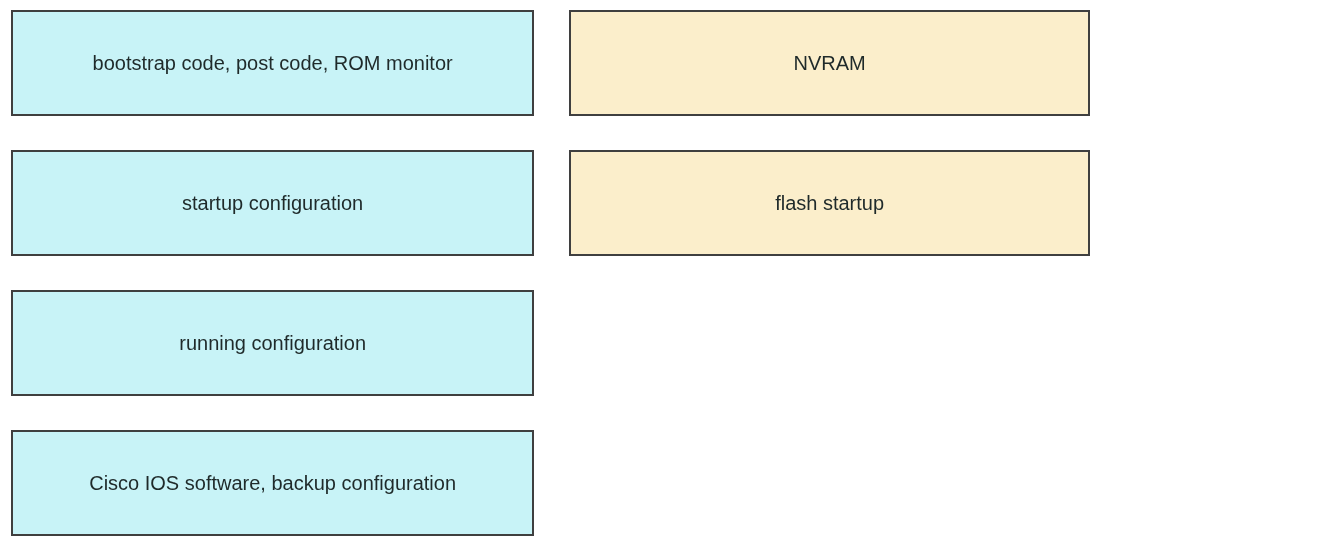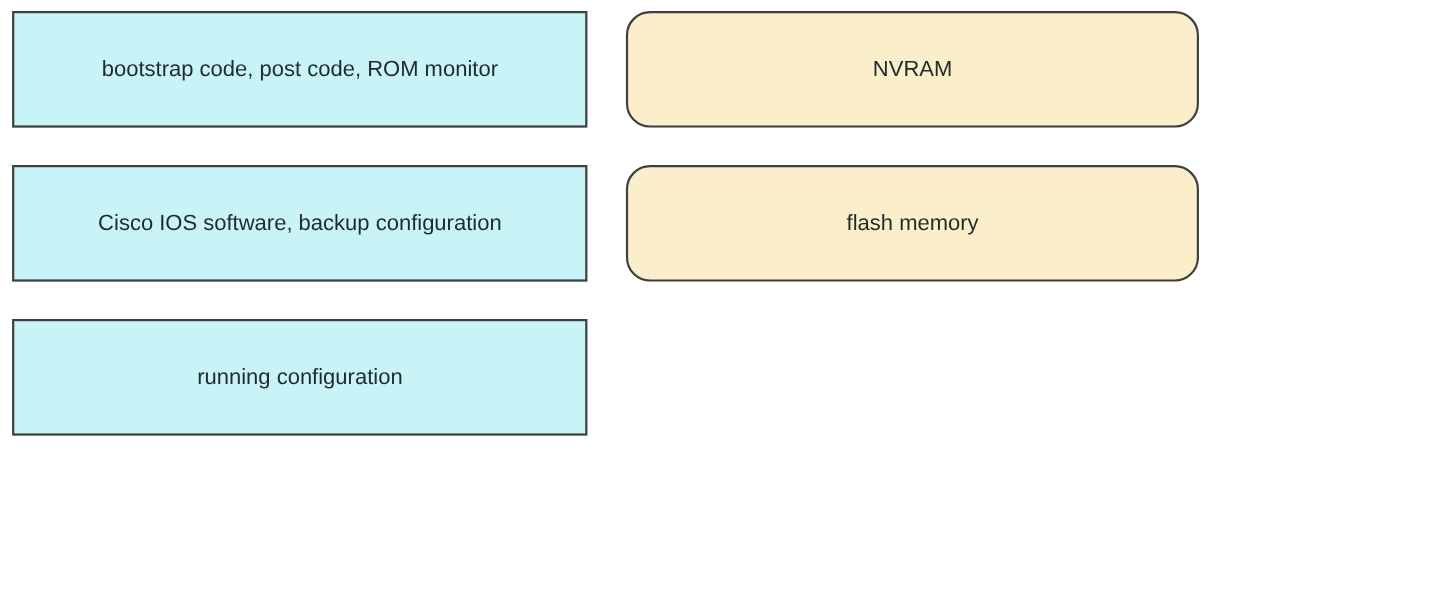--- a/index.html
+++ b/index.html
@@ -36,43 +36,46 @@
     align-items: center;
     justify-content: center;
     text-align: center;
     font-size: 20px;
     line-height: 1.25;
     color: var(--text-color, #1f2a2a);
     padding: 4px 14px;
     user-select: none;
   }
   .box.source { background: var(--source-fill, #c8f3f7); }
-  .box.target { background: var(--target-fill, #fbeecb); border-radius: 22px; }
+  .box.target { background: var(--target-fill, #fbeecb); }
 </style>
 </head>
 <body>
 
 <div class="page">
   <div class="columns">
 
     <div class="col col-left">
       <div class="box source">
         <span>bootstrap code, post code, ROM monitor</span>
       </div>
       <div class="box source">
-        <span>Cisco IOS software, backup configuration</span>
+        <span>startup configuration</span>
       </div>
       <div class="box source">
         <span>running configuration</span>
+      </div>
+      <div class="box source">
+        <span>Cisco IOS software, backup configuration</span>
       </div>
     </div>
 
     <div class="col col-right">
       <div class="box target">
         <span>NVRAM</span>
       </div>
       <div class="box target">
-        <span>flash memory</span>
+        <span>flash startup</span>
       </div>
     </div>
 
   </div>
 </div>
 
 </body></html>

